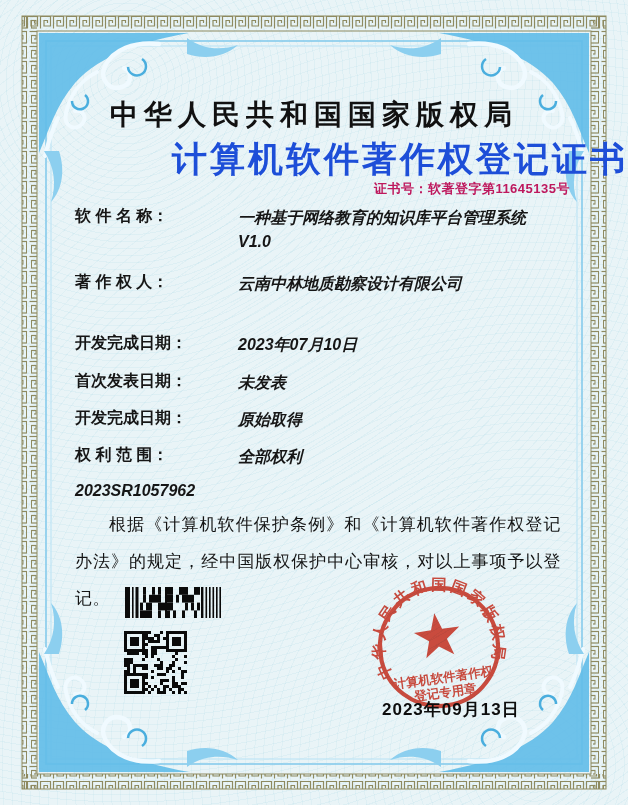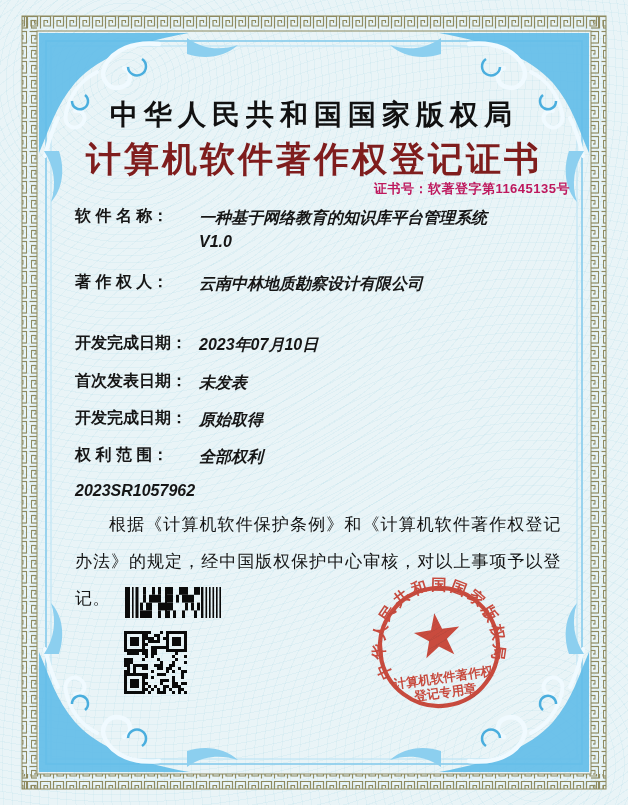--- a/index.html
+++ b/index.html
@@ -19,30 +19,30 @@
   }
   .border-svg{position:absolute;inset:0;pointer-events:none;}
   .content{position:absolute;inset:0;color:#161616;}
 
   .issuer{
     position:absolute;top:96px;left:0;right:0;text-align:center;
     font-family:"Liberation Serif","DejaVu Serif",serif;
     font-weight:700;font-size:28px;letter-spacing:6px;color:#111;
   }
   .cert-title{
-    position:absolute;top:136px;left:0;right:0;text-align:center;
+    position:absolute;top:136px;left:0;right:0;text-align:right;
     font-family:"Liberation Serif","DejaVu Serif",serif;
-    font-weight:700;font-size:35px;letter-spacing:3px;color:#7f1d1d;
+    font-weight:700;font-size:35px;letter-spacing:3px;color:#1d4ed8;
   }
   .cert-no{
     position:absolute;top:180px;right:58px;
     font-size:13px;font-weight:700;letter-spacing:.5px;color:#be185d;
     white-space:pre;
   }
-  .row{position:absolute;left:75px;display:flex;align-items:flex-start;font-weight:700;font-size:16px;}
+  .row{position:absolute;left:75px;display:flex;align-items:flex-start;font-weight:700;font-size:16px;gap:39px;}
   .row .label{width:124px;flex:0 0 auto;white-space:pre;}
   .row .value{white-space:pre-line;line-height:24px;max-width:360px;font-style:italic;}
   .statement{
     position:absolute;left:75px;top:506px;width:486px;
     font-size:17px;font-weight:400;line-height:37px;
     text-indent:2em;text-align:justify;letter-spacing:.5px;color:#141414;
   }
   .barcode{position:absolute;left:125px;top:587px;}
   .qrcode{position:absolute;left:124px;top:631px;}
   .seal{position:absolute;left:358px;top:566px;opacity:.9;mix-blend-mode:multiply;}
@@ -326,13 +326,14 @@
       <path id="sealArc" d="M32,104 A55,55 0 1 1 130,104" fill="none"></path>
       <text font-size="15.5" letter-spacing="3" fill="#d93a2b" font-weight="bold">
         <textPath href="#sealArc" startOffset="50%" text-anchor="middle">中华人民共和国国家版权局</textPath>
       </text>
       <polygon points="81,47 86.6,63.3 103.8,63.6 90,73.9 95.1,90.4 81,80.5 66.9,90.4 72,73.9 58.2,63.6 75.4,63.3"></polygon>
       <text x="81" y="116" text-anchor="middle" font-size="12.5" font-weight="bold" fill="#d93a2b">计算机软件著作权</text>
       <text x="81" y="131" text-anchor="middle" font-size="12.5" font-weight="bold" fill="#d93a2b">登记专用章</text>
     </g>
   </svg>
 
+  <div class="issue-date">2023年09月13日</div>
 </div>
 
 </body></html>

